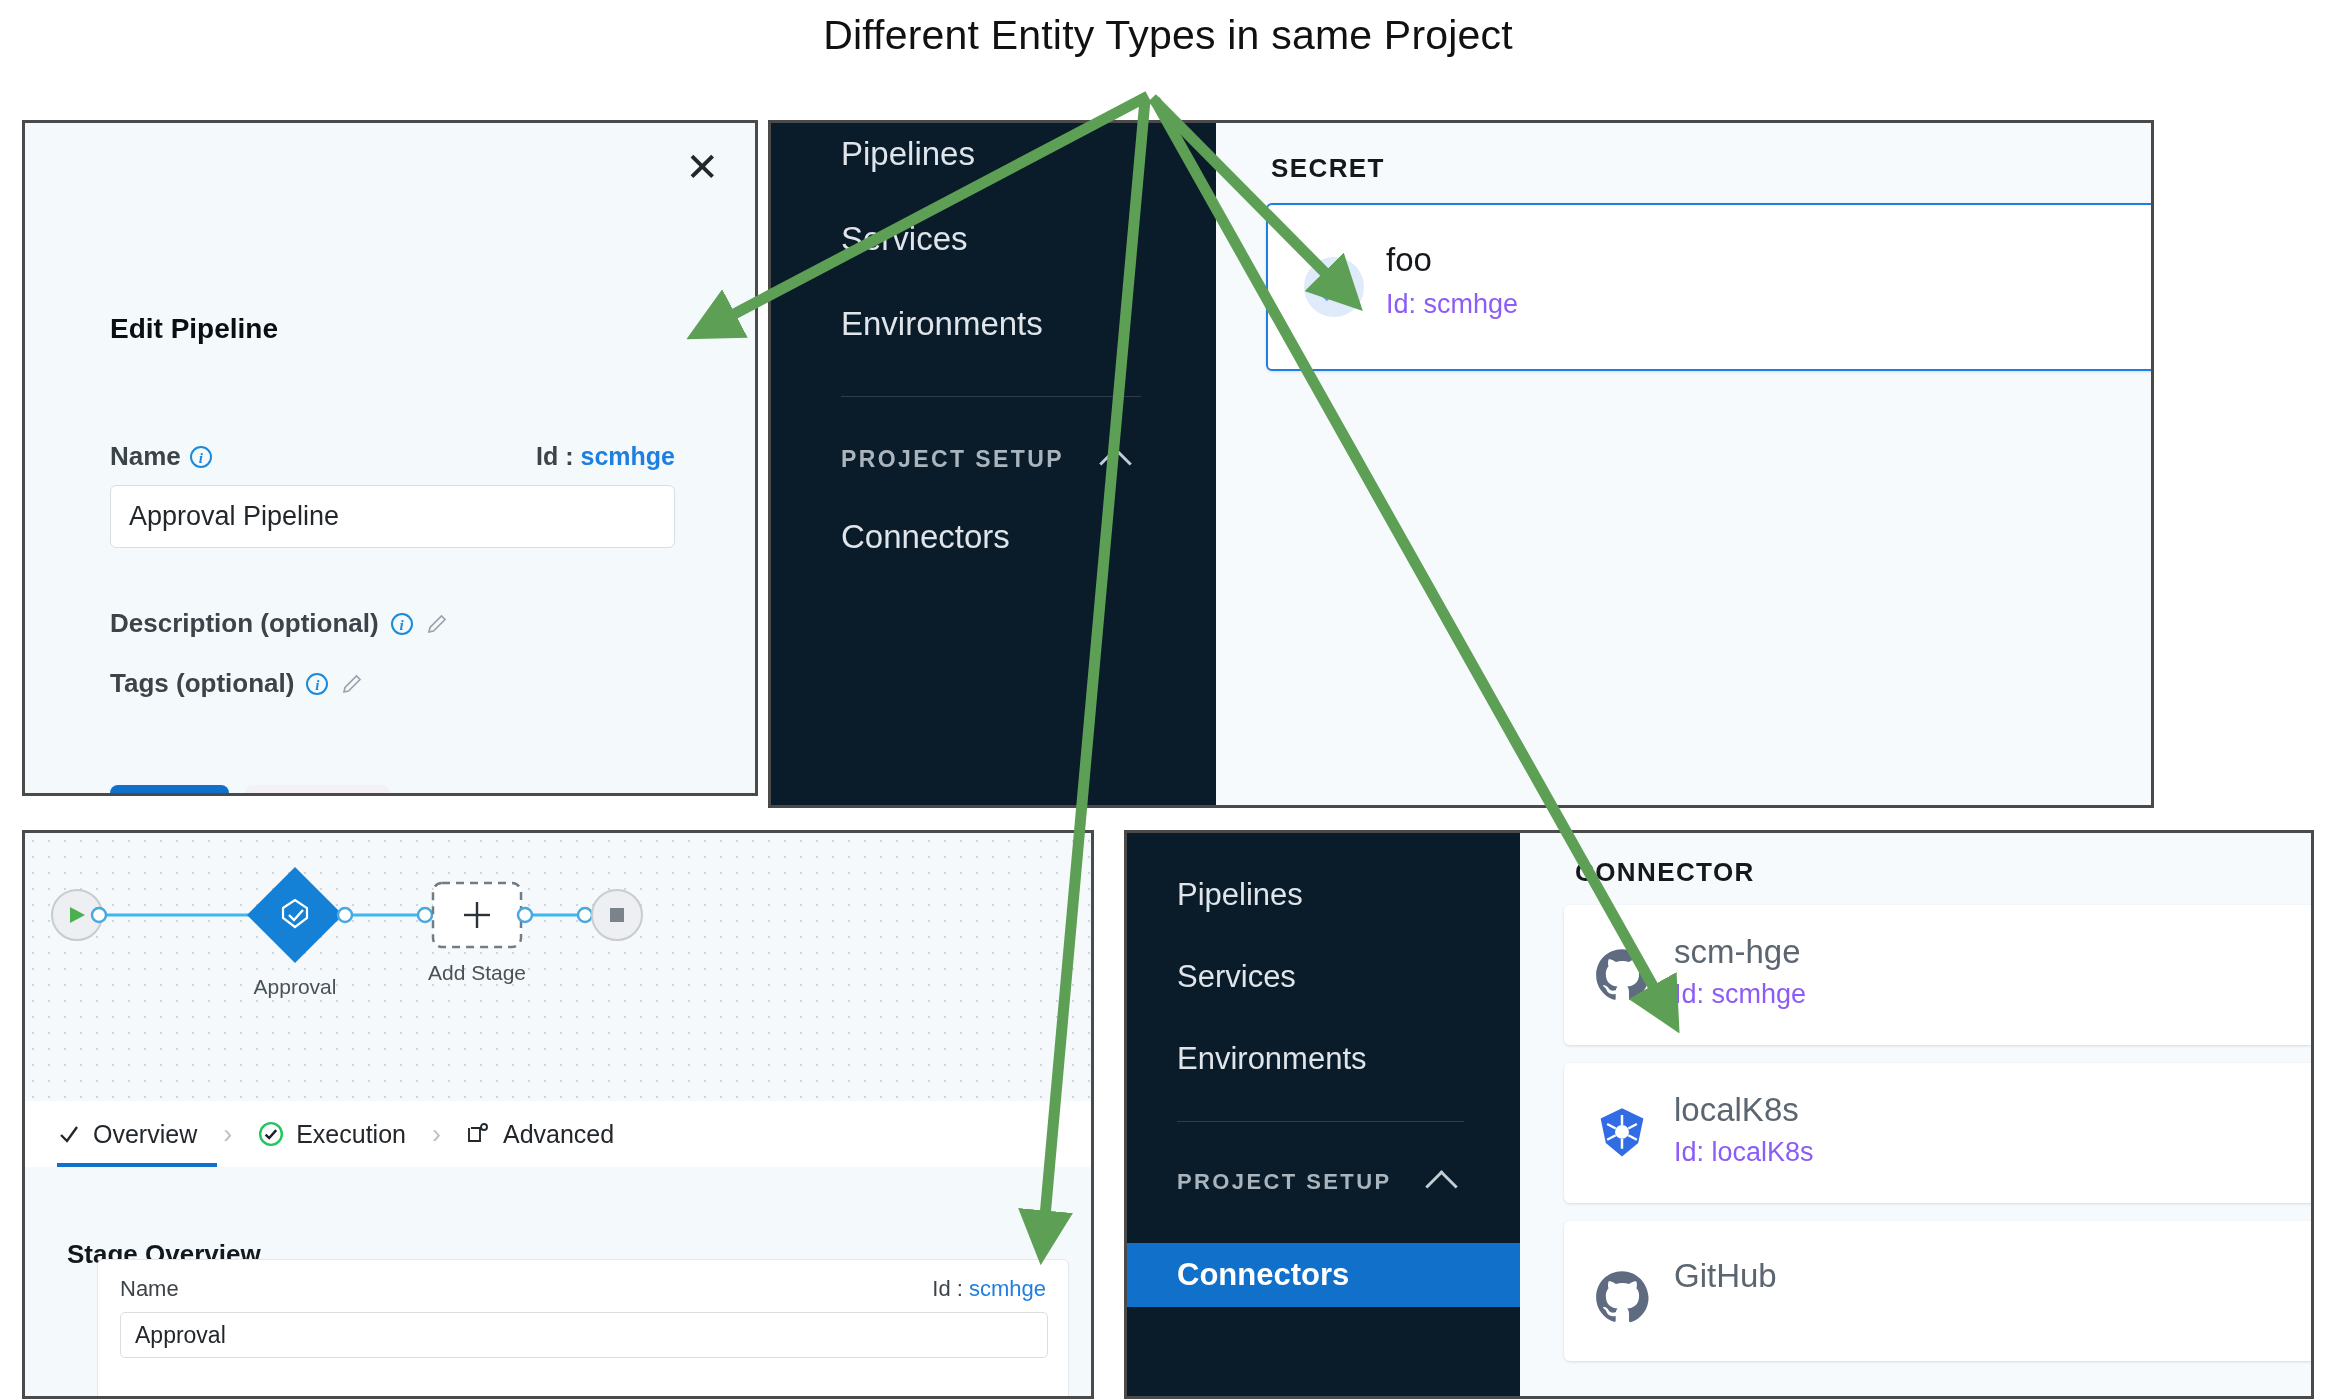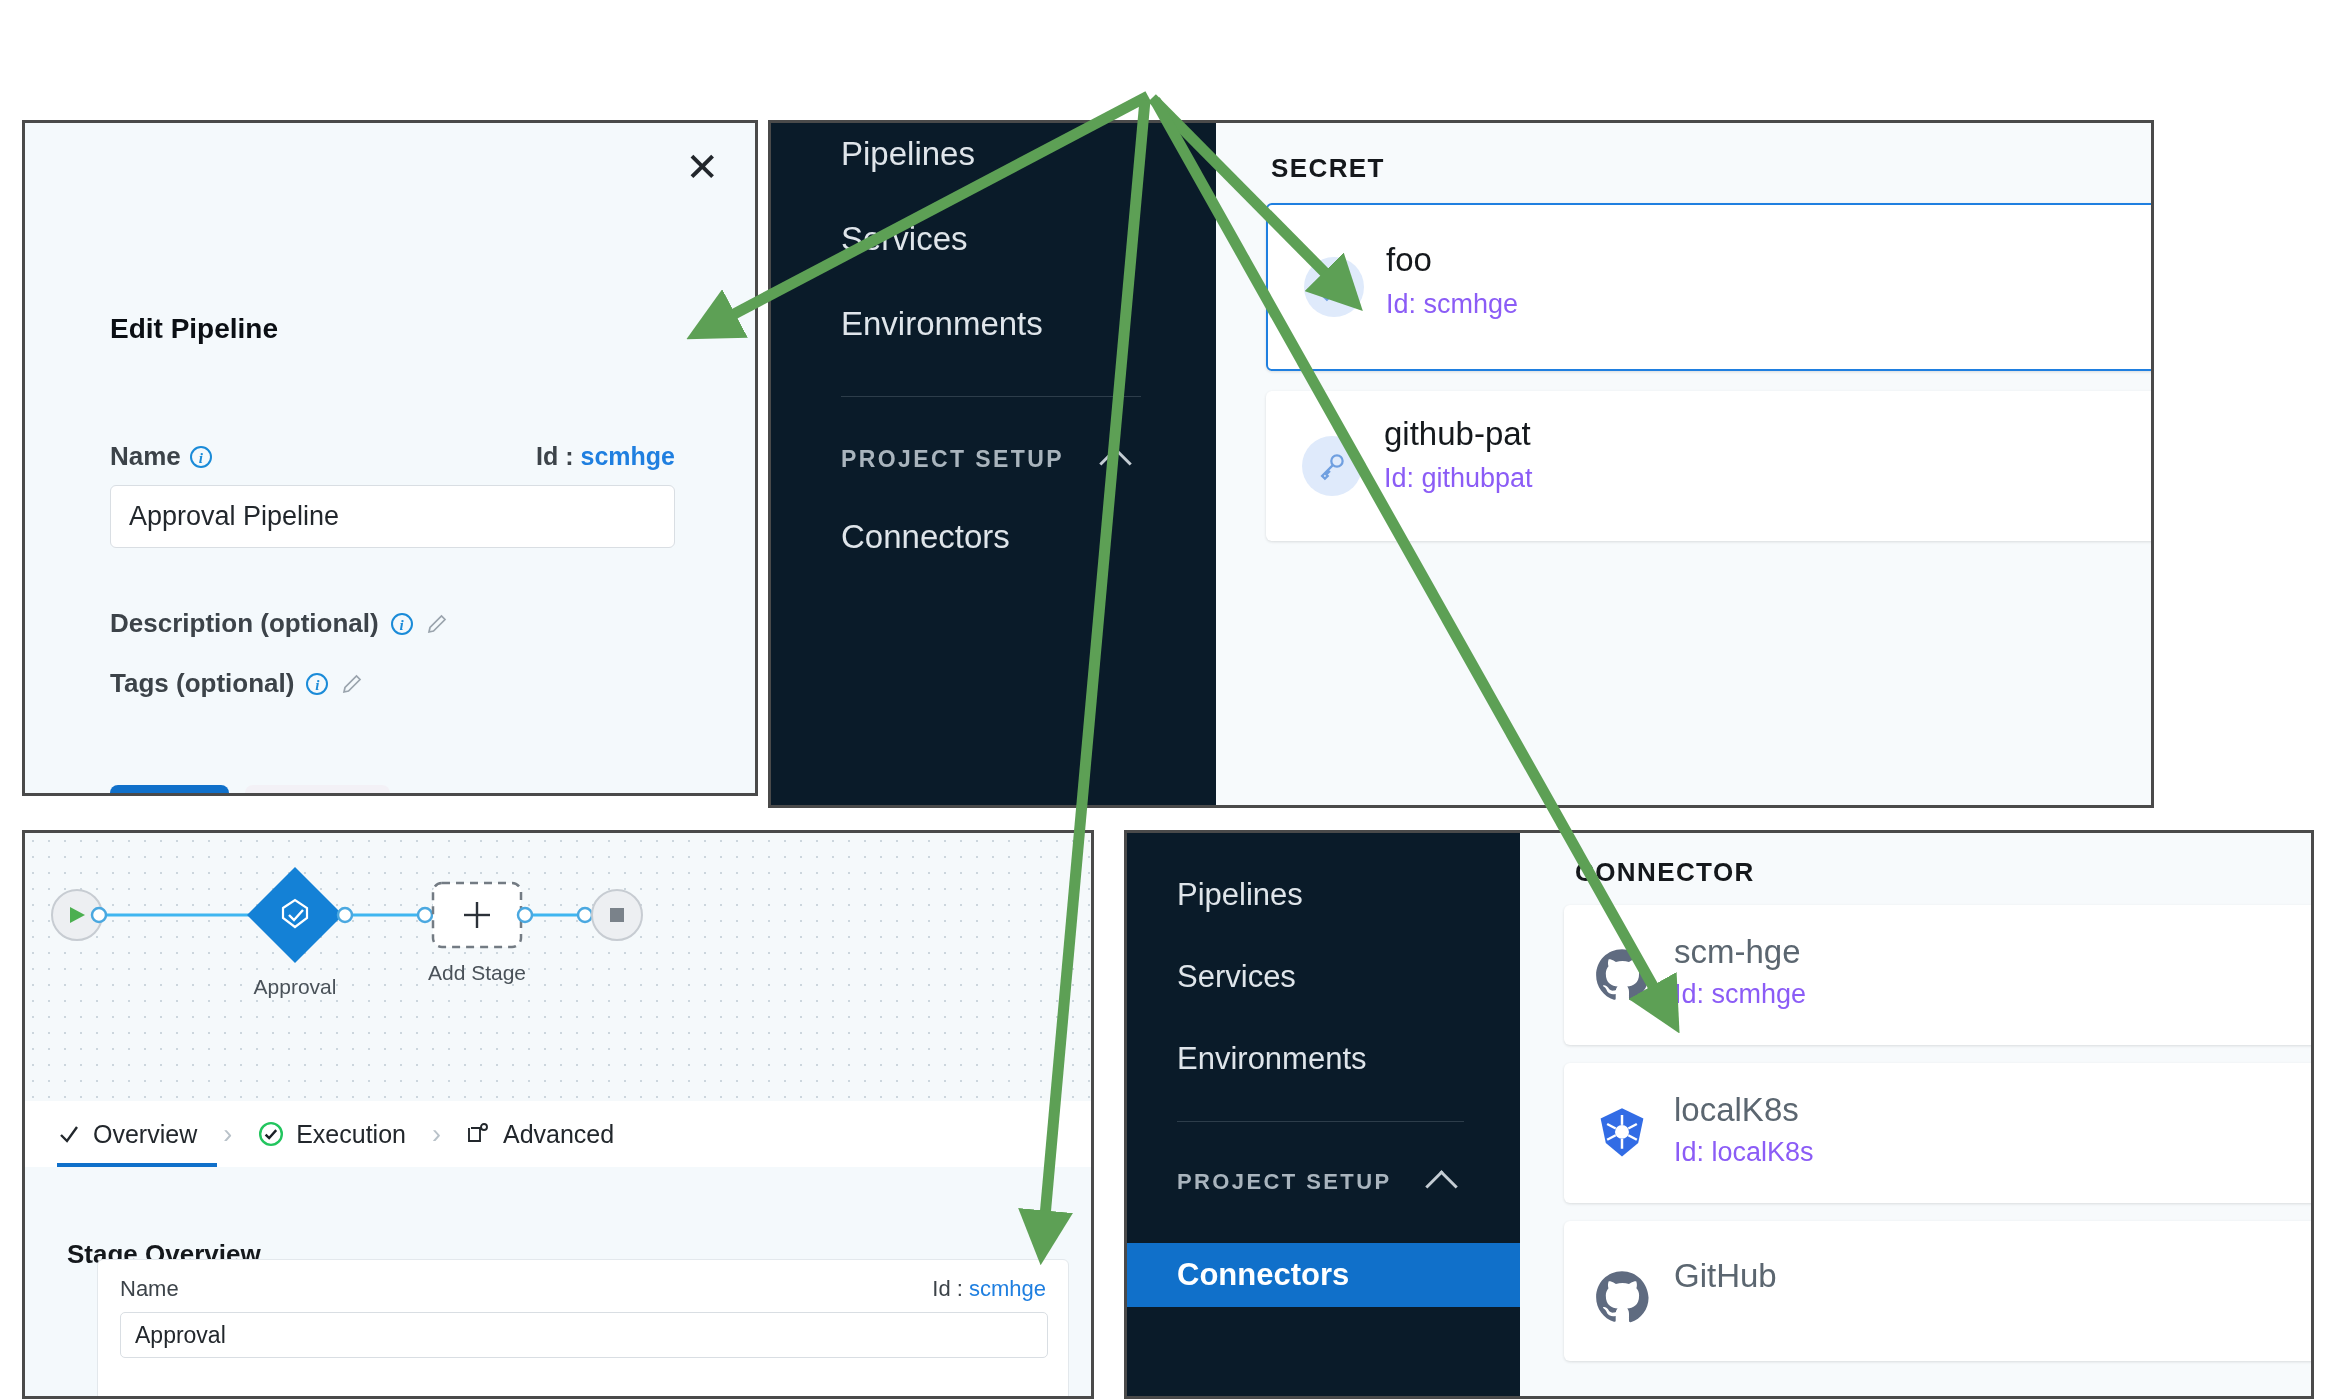--- a/index.html
+++ b/index.html
@@ -153,20 +153,21 @@
   #panel-conn{left:1124px;top:830px;width:1190px;height:569px;background:#f7fafc;padding:0;}
 
   
   #arrows{position:absolute;left:0;top:0;width:2336px;height:1399px;pointer-events:none;}
 </style>
 </head>
 <body>
 
 <div class="root">
 
+  <div class="page-title">Different Entity Types in same Project</div>
 
   <div class="panel" id="panel-edit">
 
     <div class="close-x">✕</div>
 
     <div class="modal-title">Edit Pipeline</div>
 
     <div class="field-row">
       <div class="lbl">
         <span>Name</span>
@@ -223,30 +224,20 @@
         <span class="card-ico">
           <svg width="34" height="34" viewBox="0 0 24 24" fill="none" stroke="#6f9fe0" stroke-width="1.6">
             <circle cx="15.5" cy="8.5" r="4"></circle>
               <path d="M12.6 11.4 L5 19 L7 21 L9 19 L8 18 L10 16 L9 15 Z"></path>
           </svg>
         </span>
         <span class="card-name" style="top:36px">foo</span>
         <span class="card-id" style="top:84px">Id: scmhge</span>
       </div>
 
-      <div class="card" style="left:50px;top:268px;width:900px;height:150px;">
-        <span class="card-ico">
-          <svg width="34" height="34" viewBox="0 0 24 24" fill="none" stroke="#6f9fe0" stroke-width="1.6">
-            <circle cx="15.5" cy="8.5" r="4"></circle>
-              <path d="M12.6 11.4 L5 19 L7 21 L9 19 L8 18 L10 16 L9 15 Z"></path>
-          </svg>
-        </span>
-        <span class="card-name" style="top:24px">github-pat</span>
-        <span class="card-id" style="top:72px">Id: githubpat</span>
-      </div>
     </div>
   </div>
 
   <div class="panel" id="panel-studio">
 
     <div class="canvas">
       <svg width="1072" height="296" style="position:absolute;left:0;top:0">
         <line x1="68" y1="82" x2="240" y2="82" stroke="#3fb6f0" stroke-width="3"></line>
         <line x1="300" y1="82" x2="400" y2="82" stroke="#3fb6f0" stroke-width="3"></line>
         <line x1="460" y1="82" x2="555" y2="82" stroke="#3fb6f0" stroke-width="3"></line>

